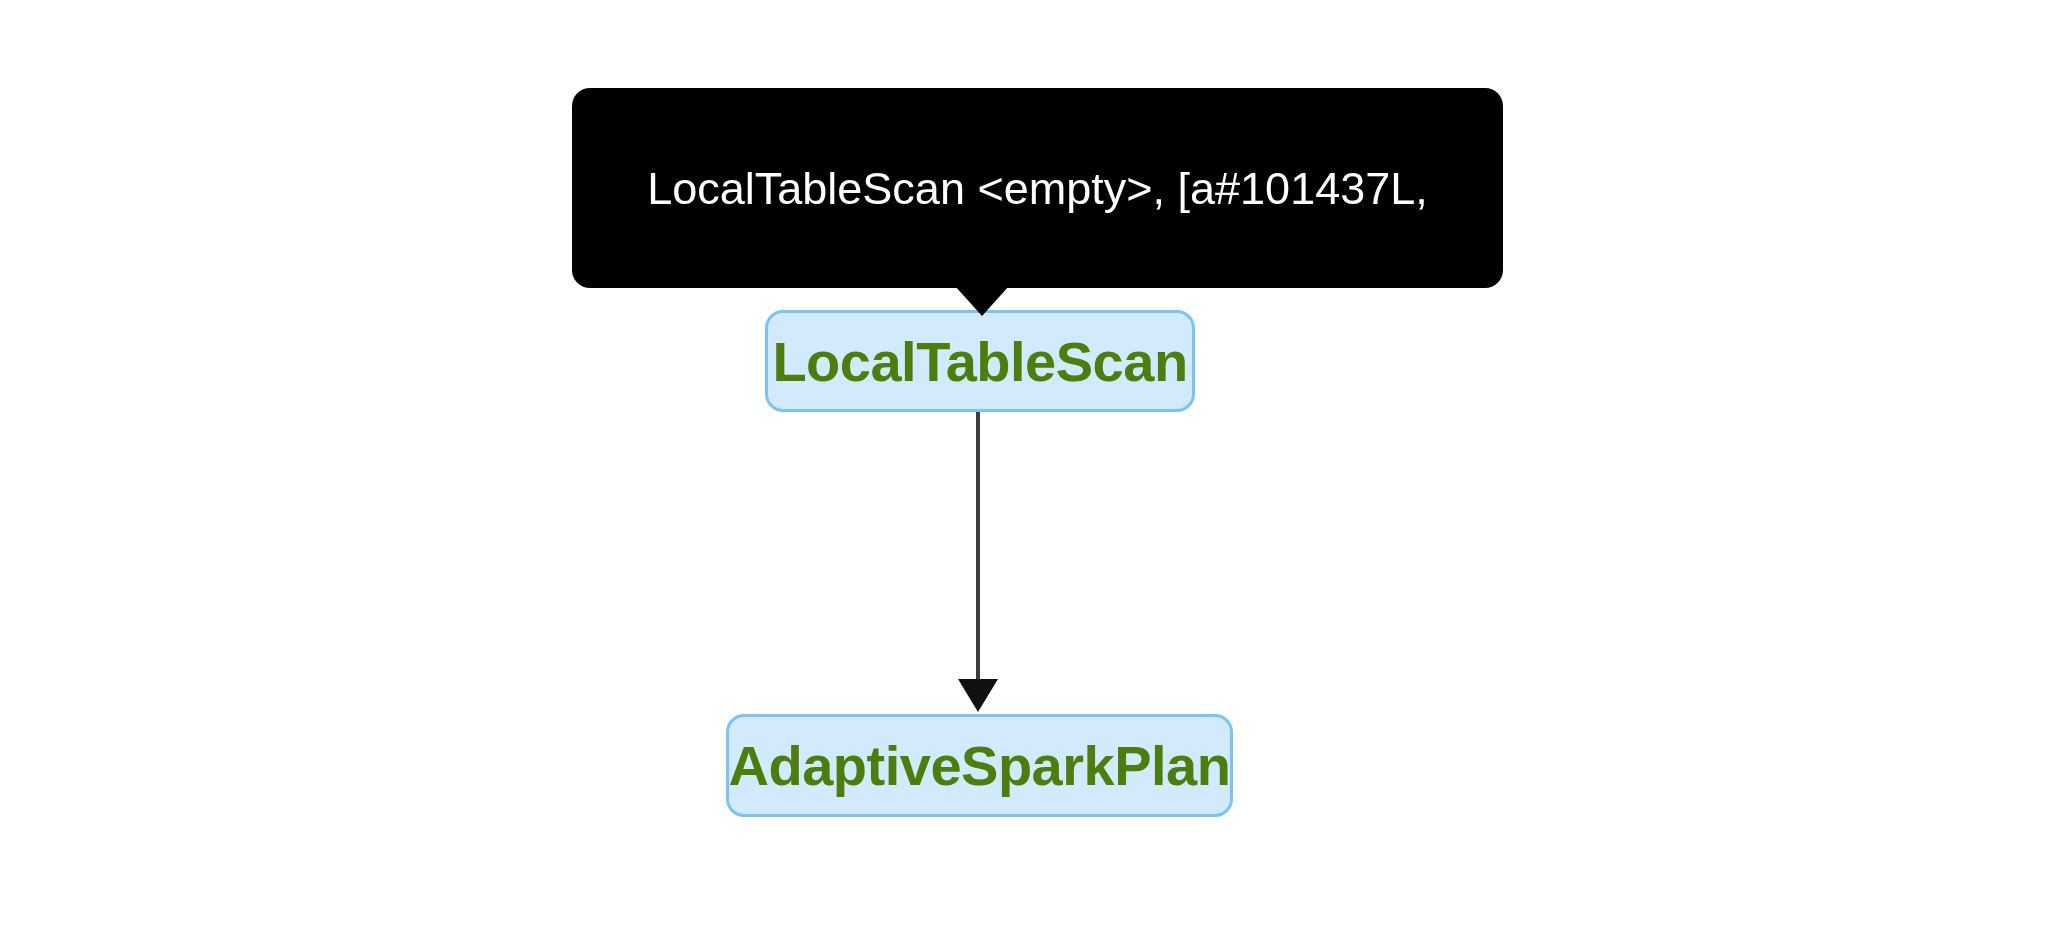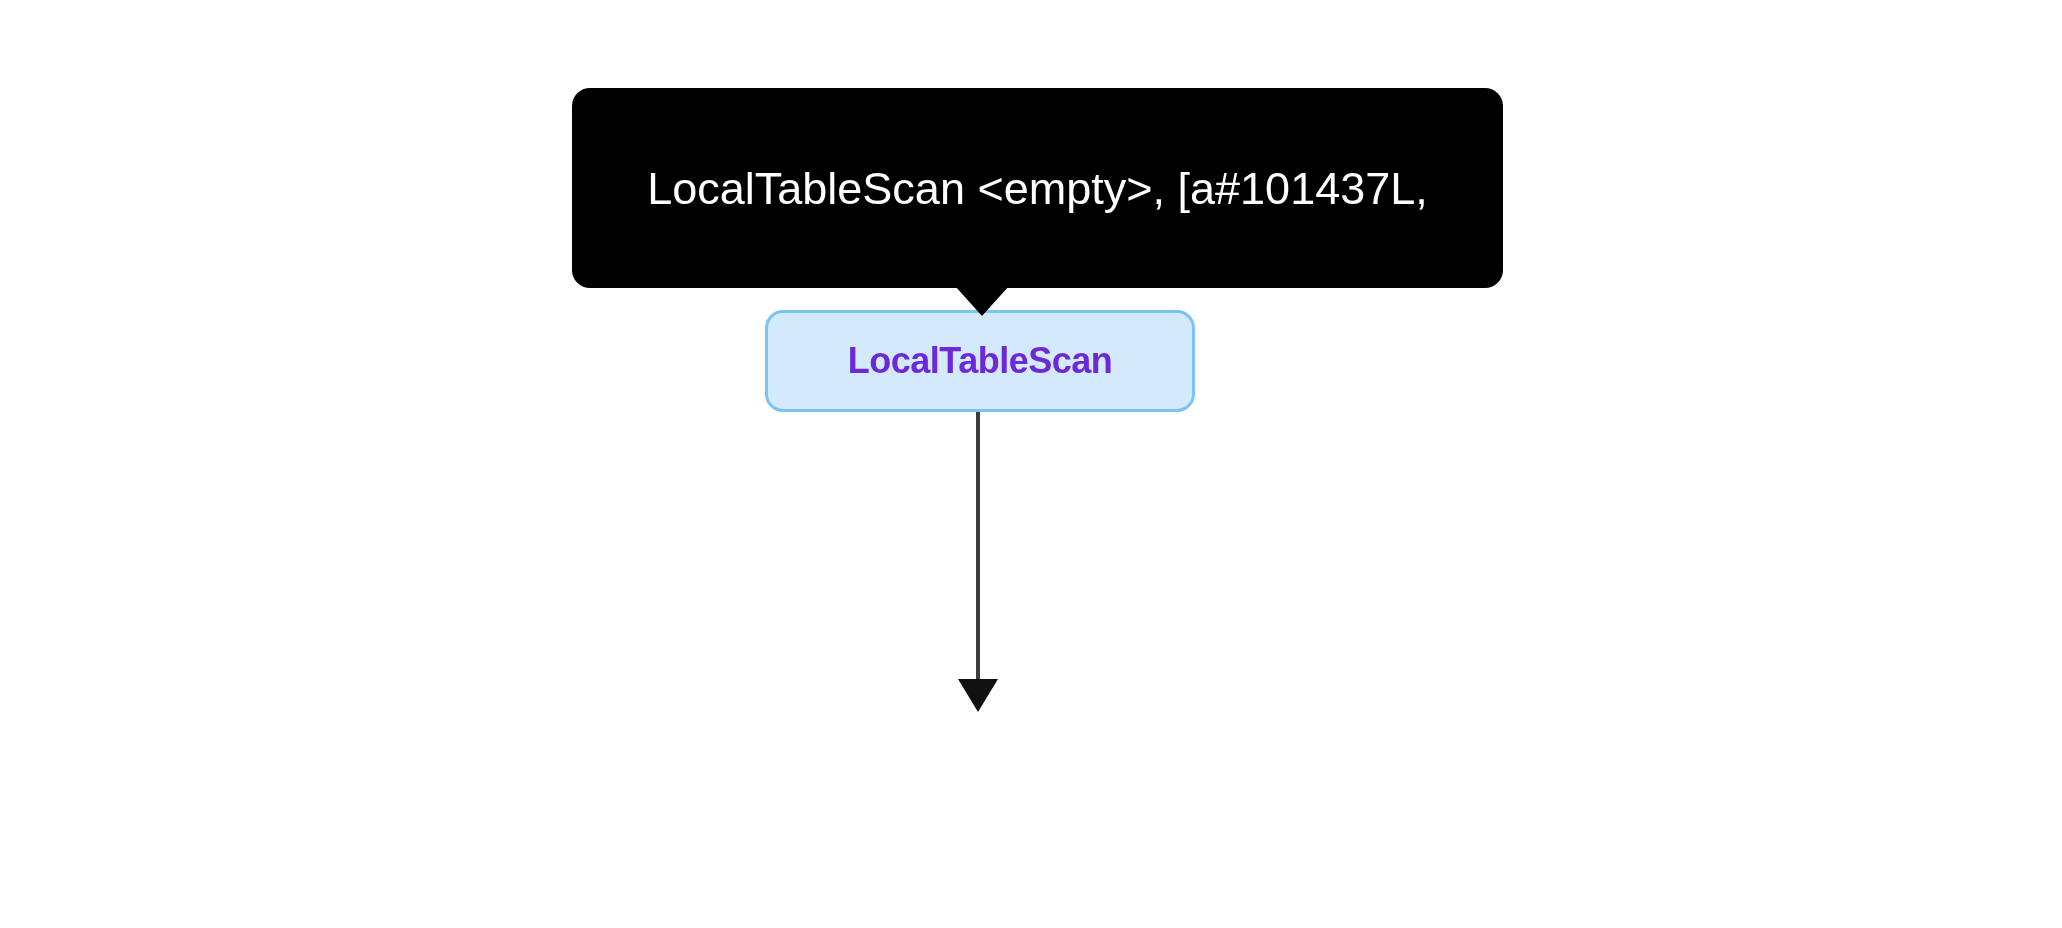--- a/index.html
+++ b/index.html
@@ -54,23 +54,23 @@
     box-sizing: border-box;
     background: #d3eafc;
     border: 3px solid #7cc2f4;
     border-radius: 18px;
     display: flex;
     align-items: center;
     justify-content: center;
     z-index: 2;
   }
   .plan-node .node-label {
-    font-size: 36px;
+    font-size: 56px;
     font-weight: bold;
-    color: #6d28d9;
+    color: #4d7c0f;
     letter-spacing: -0.5px;
     white-space: nowrap;
   }
   .node-localtablescan {
     left: 765px;
     top: 310px;
     width: 430px;
     height: 102px;
   }
   .node-adaptivesparkplan {
@@ -113,14 +113,17 @@
 
   <div class="tooltip-caret"></div>
 
   <div class="plan-node node-localtablescan">
     <span class="node-label">LocalTableScan</span>
   </div>
 
   <div class="edge-line"></div>
   <div class="edge-arrowhead"></div>
 
+  <div class="plan-node node-adaptivesparkplan">
+    <span class="node-label">AdaptiveSparkPlan</span>
+  </div>
 
 </div>
 
 </body></html>

